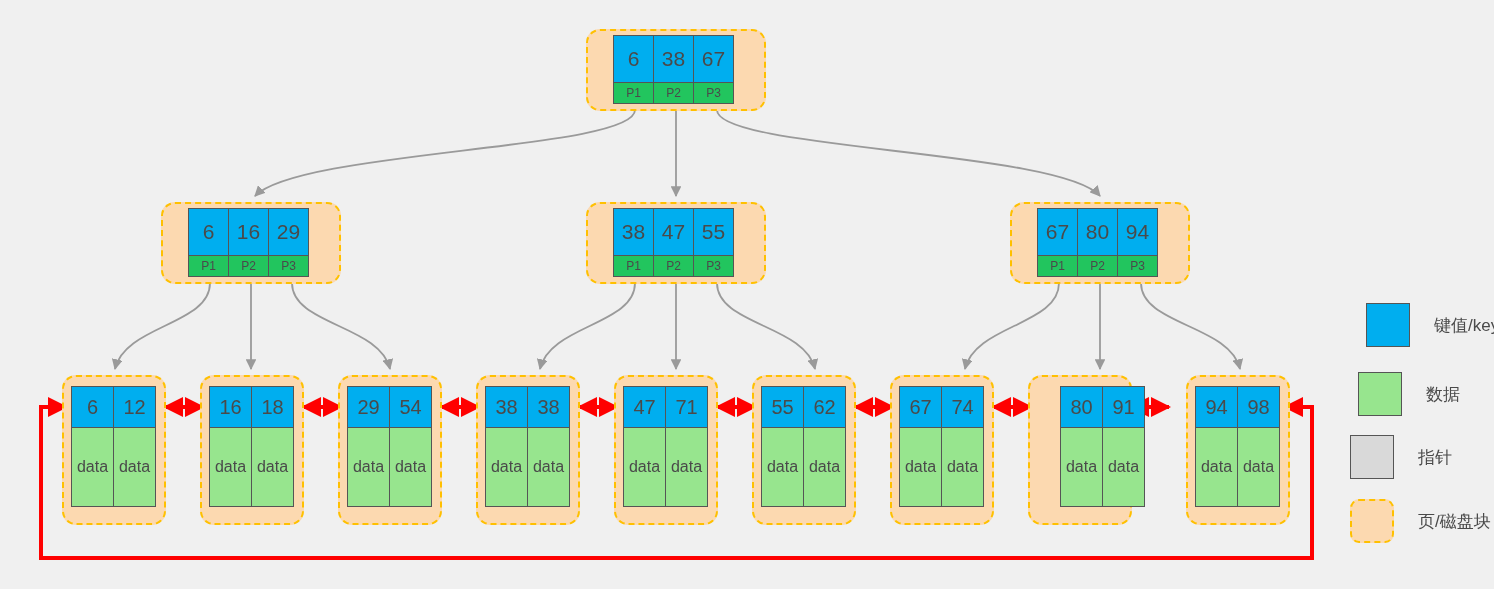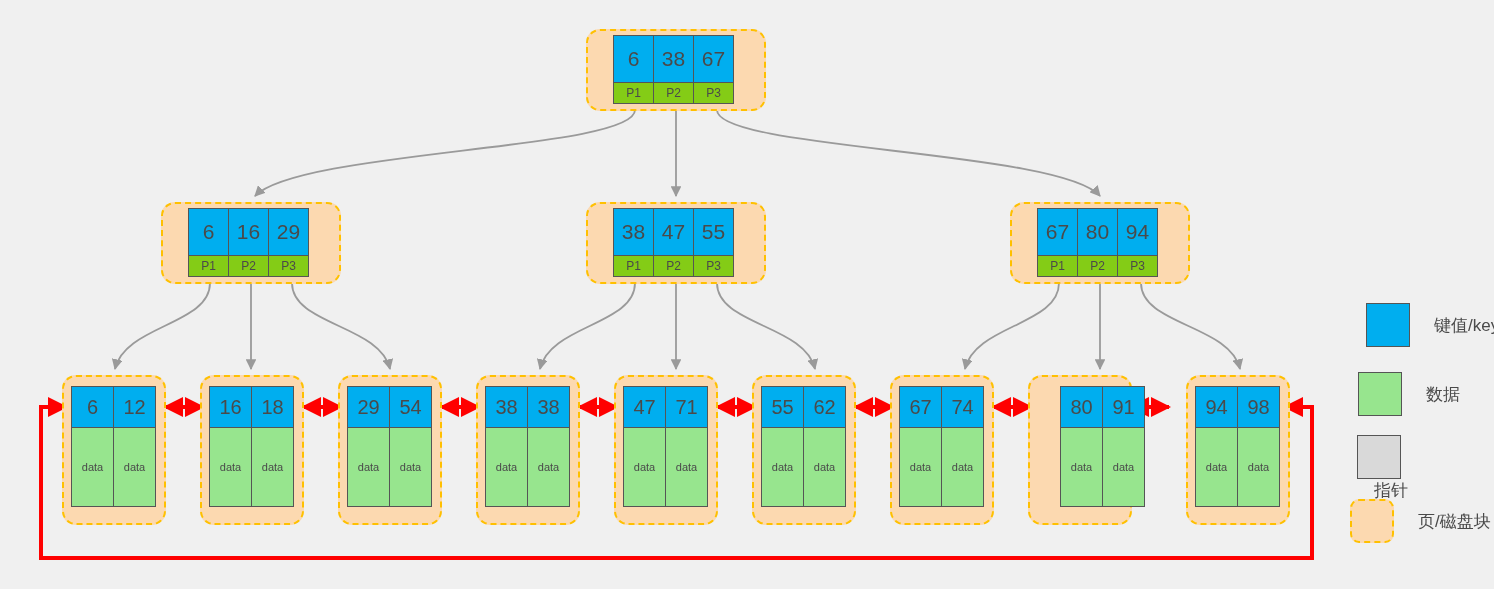--- a/index.html
+++ b/index.html
@@ -61,21 +61,21 @@
     background: #00aeef;
     border: 1px solid #555555;
     margin-left: -1px;
     font-size: 21px;
   }
   .key-cell:first-child { margin-left: 0; }
 
   .ptr-cell {
     width: 41px;
     height: 22px;
-    background: #84cc16;
+    background: #22c55e;
     border: 1px solid #555555;
     margin-left: -1px;
     margin-top: -1px;
     font-size: 12px;
   }
   .ptr-cell:first-child { margin-left: 0; }
 
   
   .node-leaf {
     position: absolute;
@@ -102,21 +102,21 @@
     box-sizing: border-box;
     width: 43px;
     height: 80px;
     background: #97e58e;
     border: 1px solid #555555;
     margin-left: -1px;
     margin-top: -1px;
     display: flex;
     align-items: center;
     justify-content: center;
-    font-size: 11px;
+    font-size: 16px;
     color: #4a4a4a;
   }
   .leaf-data-cell:first-child { margin-left: 0; }
 
   
   #legend {
     position: absolute;
     left: 1350px;
     top: 303px;
   }
@@ -369,21 +369,21 @@
 
   <div id="legend">
     <div class="legend-row" style="top:0px; left:16px;">
       <div class="legend-swatch sw-key"></div>
       <div class="legend-label">键值/key</div>
     </div>
     <div class="legend-row" style="top:69px; left:8px;justify-content:space-between;">
       <div class="legend-swatch sw-data"></div>
       <div class="legend-label">数据</div>
     </div>
-    <div class="legend-row" style="top:132px; left:0px;flex-direction:column;">
+    <div class="legend-row" style="top:132px; left:0px;">
       <div class="legend-swatch sw-ptr"></div>
       <div class="legend-label">指针</div>
     </div>
     <div class="legend-row" style="top:196px; left:0px;">
       <div class="legend-swatch sw-page"></div>
       <div class="legend-label">页/磁盘块</div>
     </div>
   </div>
 
 </div>

